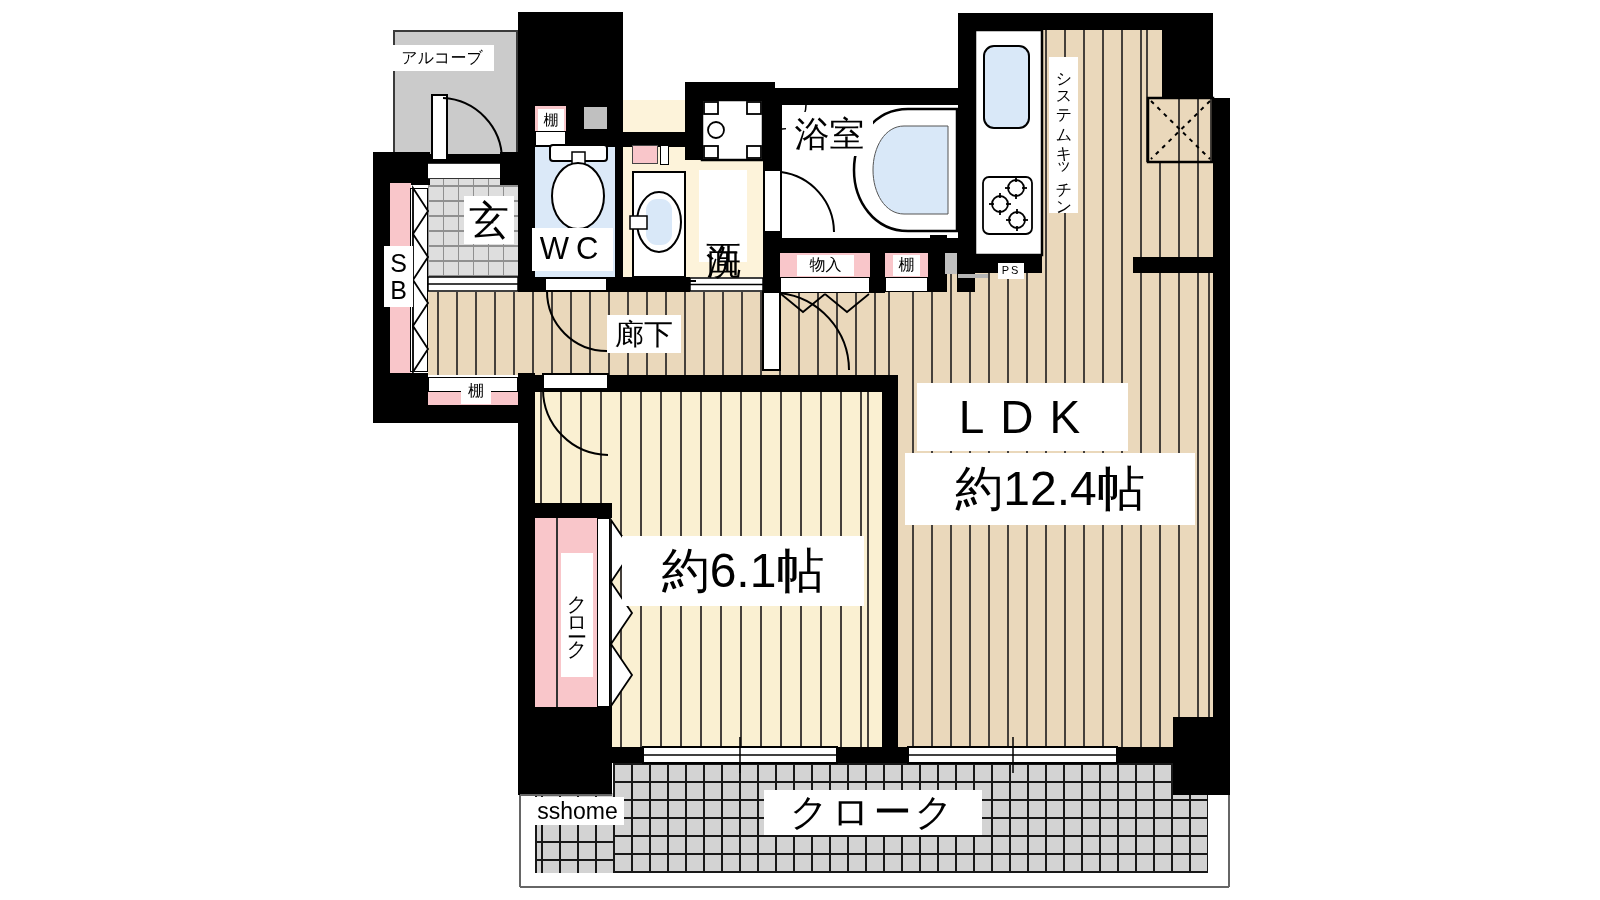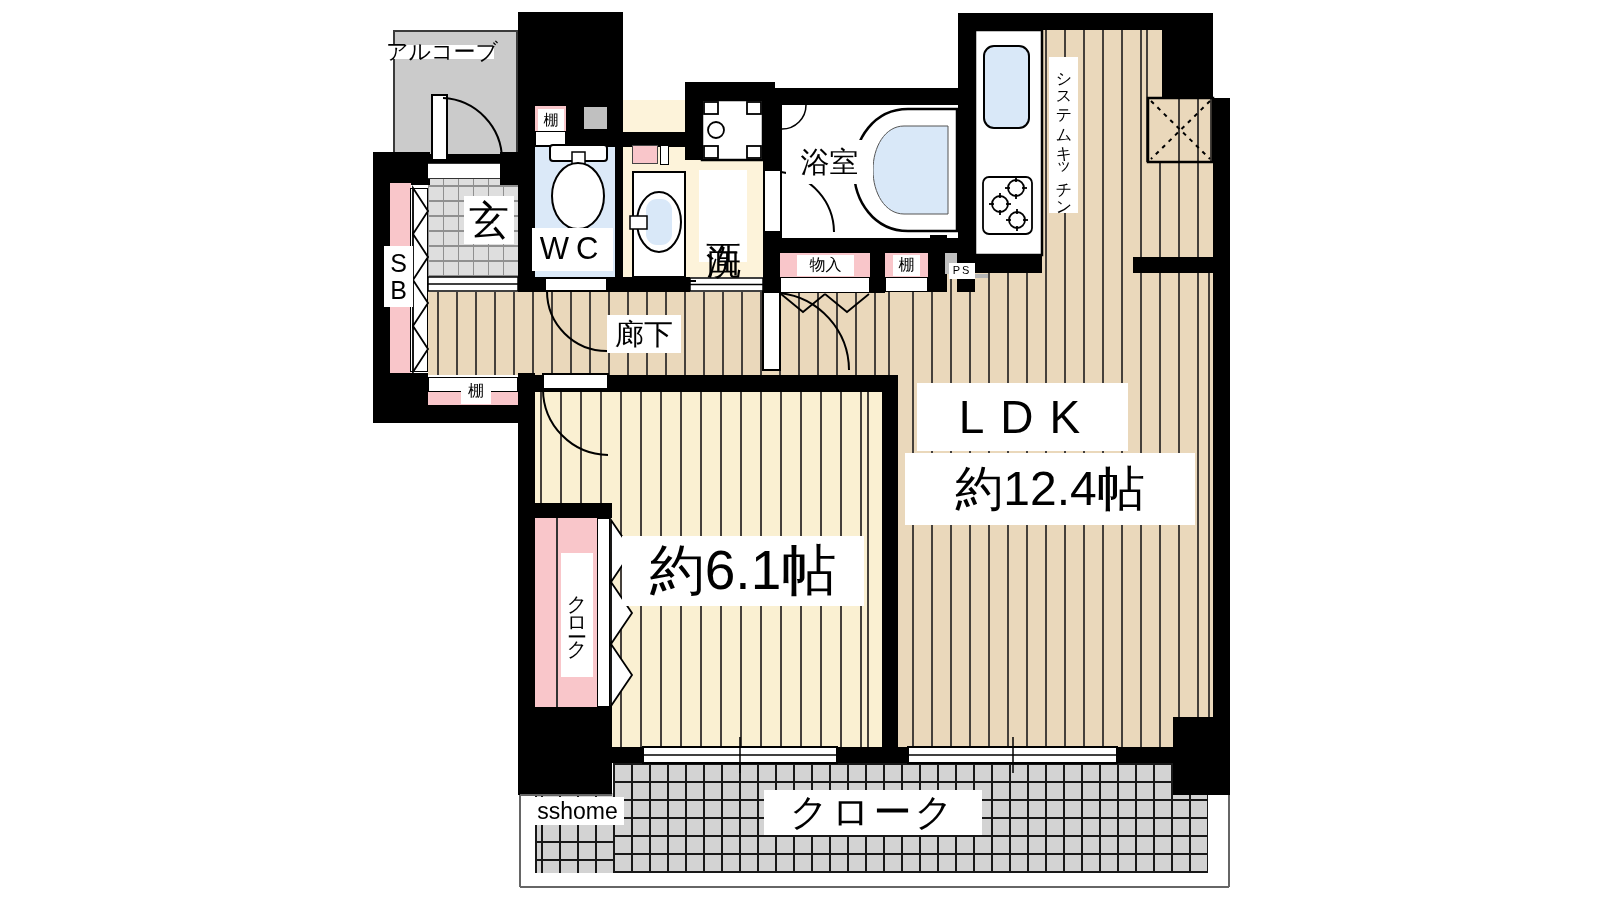--- a/index.html
+++ b/index.html
@@ -207,34 +207,34 @@
           <path d="M611,644 L632,675 L611,706 Z"></path>
       </g>
 
       <path d="M781,294 L803,312 L825,294 M825,294 L847,312 L869,294" stroke-width="1.8"></path>
 
       <path d="M520,795 V887 M520,887 H1229 M1229,887 V795 M520,795 H612" stroke="#666"></path>
     </g>
   </svg>
 
   <div>
-    <div class="label" style="left:390px;top:45px;width:104px;height:14px;font-size:22px;">アルコーブ</div>
+    <div class="label" style="left:390px;top:45px;width:104px;height:26px;font-size:16px;">アルコーブ</div>
     <div class="label" style="left:538px;top:109px;width:26px;height:22px;font-size:15px;">棚</div>
     <div class="label" style="left:464px;top:196px;width:50px;height:48px;font-size:40px;">玄</div>
     <div class="label wrap2" style="left:384px;top:246px;width:29px;height:61px;font-size:25px;">SB</div>
     <div class="label" style="left:532px;top:228px;width:81px;height:43px;font-size:31px;letter-spacing:7px;">WC</div>
     <div class="label vert" style="left:699px;top:170px;width:48px;height:92px;font-size:35px;">洗面</div>
-    <div class="label" style="left:786px;top:140px;width:87px;height:44px;font-size:29px;">浴室</div>
+    <div class="label" style="left:786px;top:112px;width:87px;height:44px;font-size:35px;">浴室</div>
     <div class="label vert" style="left:1049px;top:57px;width:29px;height:156px;font-size:16px;">システムキッチン</div>
     <div class="label" style="left:607px;top:315px;width:74px;height:38px;font-size:29px;">廊下</div>
     <div class="label" style="left:797px;top:255px;width:57px;height:21px;font-size:16px;">物入</div>
     <div class="label" style="left:893px;top:255px;width:27px;height:21px;font-size:16px;">棚</div>
-    <div class="label" style="left:949px;top:263px;width:26px;height:16px;font-size:11px;letter-spacing:2px;">PS</div>
+    <div class="label" style="left:998px;top:263px;width:26px;height:16px;font-size:11px;letter-spacing:2px;">PS</div>
     <div class="label" style="left:917px;top:383px;width:211px;height:68px;font-size:46px;letter-spacing:16px;padding-left:10px;box-sizing:border-box;">LDK</div>
     <div class="label" style="left:905px;top:453px;width:290px;height:72px;font-size:48px;">約12.4帖</div>
-    <div class="label" style="left:622px;top:536px;width:242px;height:70px;font-size:55px;">約6.1帖</div>
+    <div class="label" style="left:622px;top:536px;width:242px;height:70px;font-size:48px;">約6.1帖</div>
     <div class="label vert" style="left:561px;top:553px;width:32px;height:124px;font-size:20px;">クローク</div>
     <div class="label" style="left:461px;top:379px;width:30px;height:25px;font-size:16px;">棚</div>
     <div class="label" style="left:764px;top:790px;width:218px;height:45px;font-size:38px;letter-spacing:3px;">クローク</div>
     <div class="label" style="left:531px;top:797px;width:93px;height:28px;font-size:23px;">sshome</div>
   </div>
 
 </div>
 
 </body></html>

